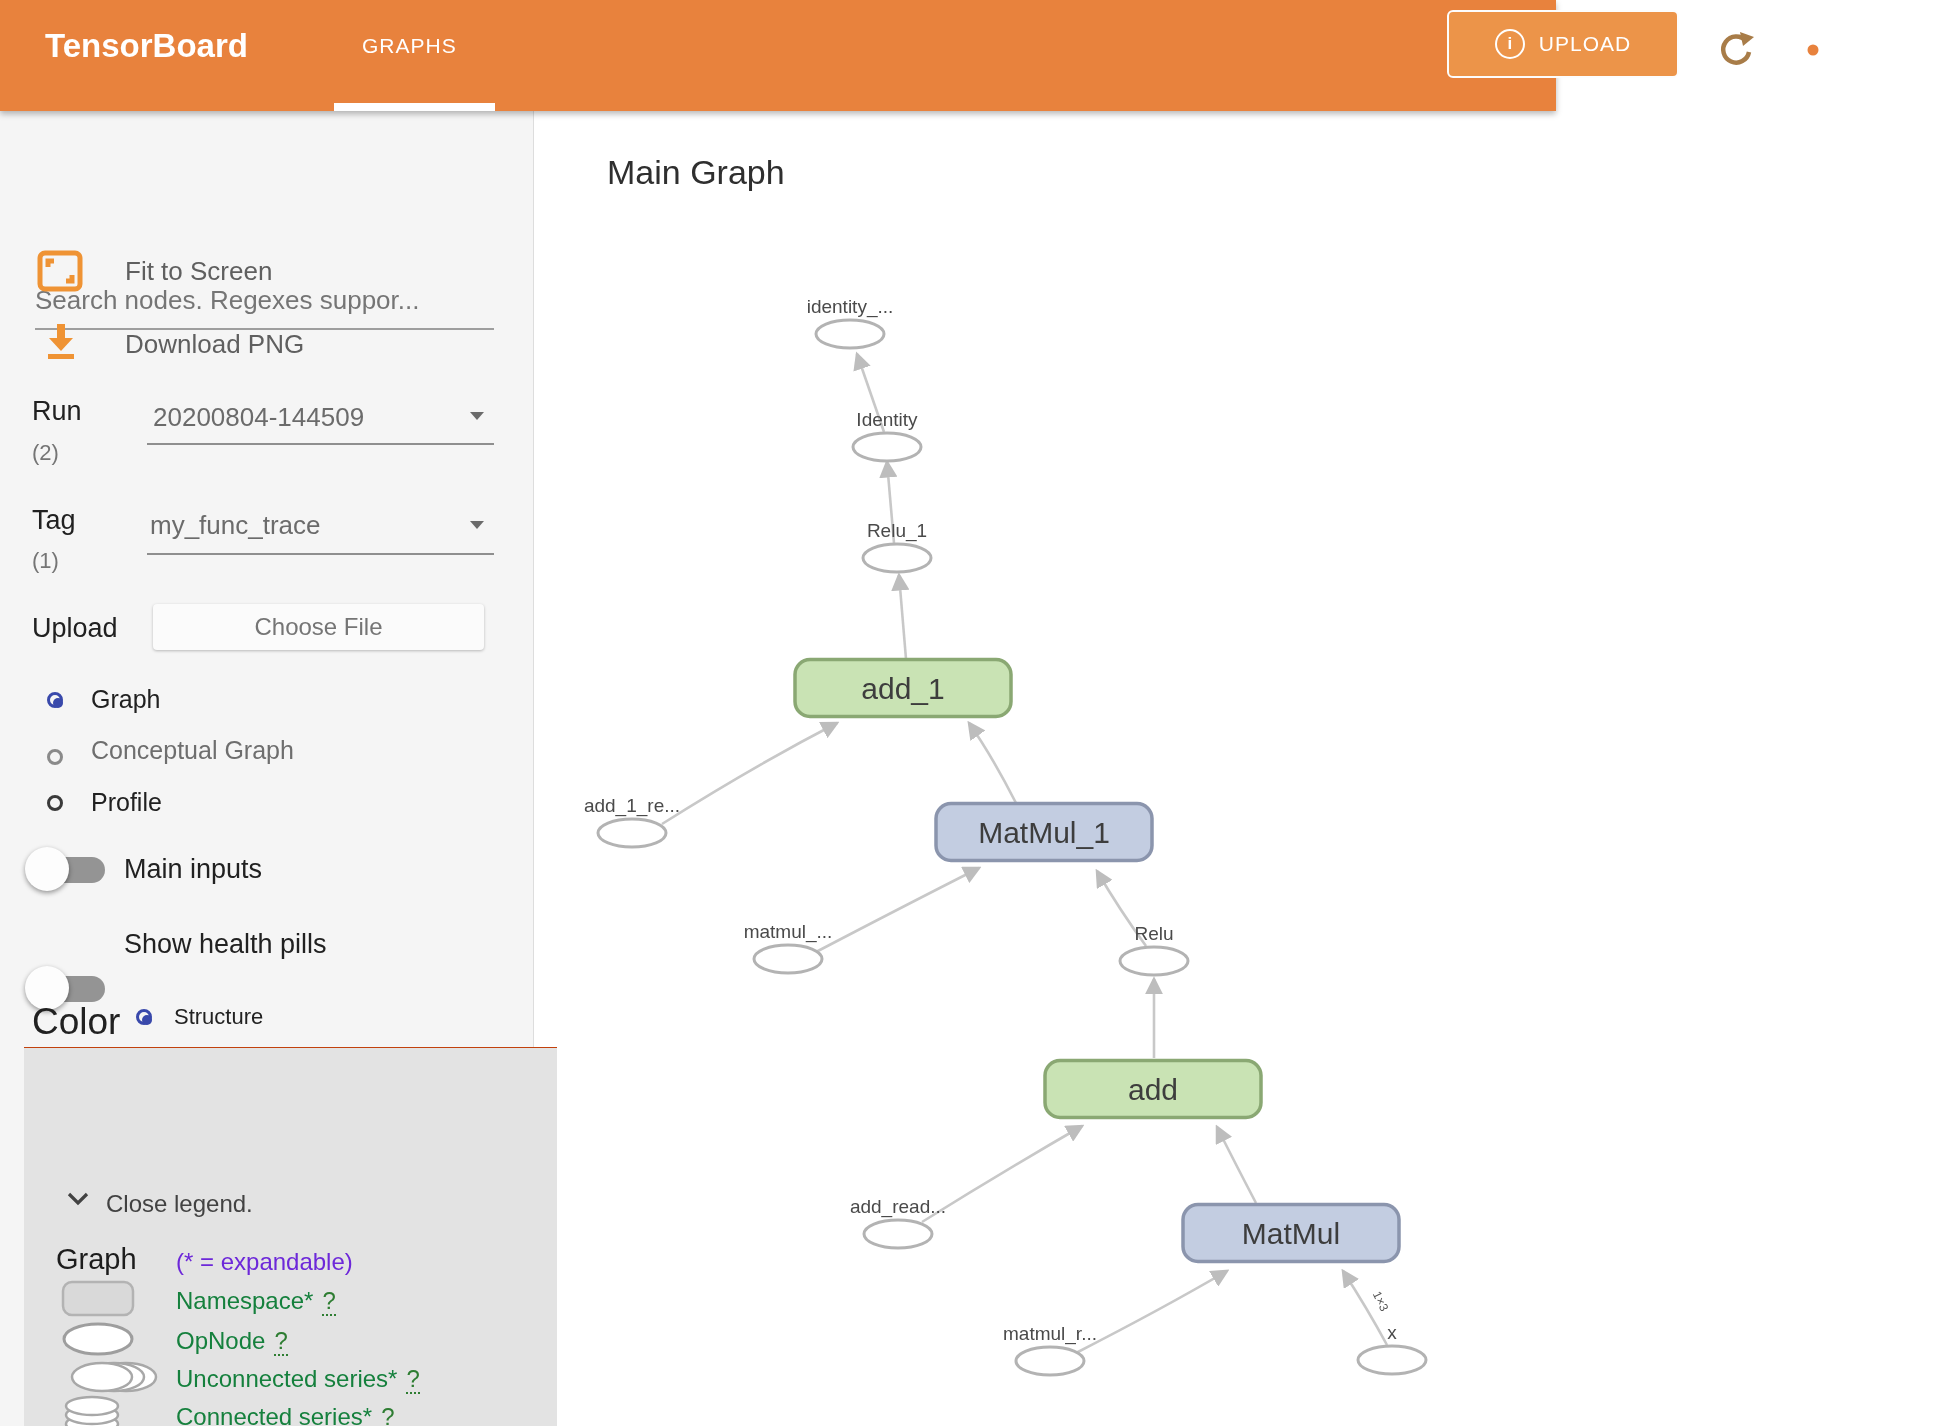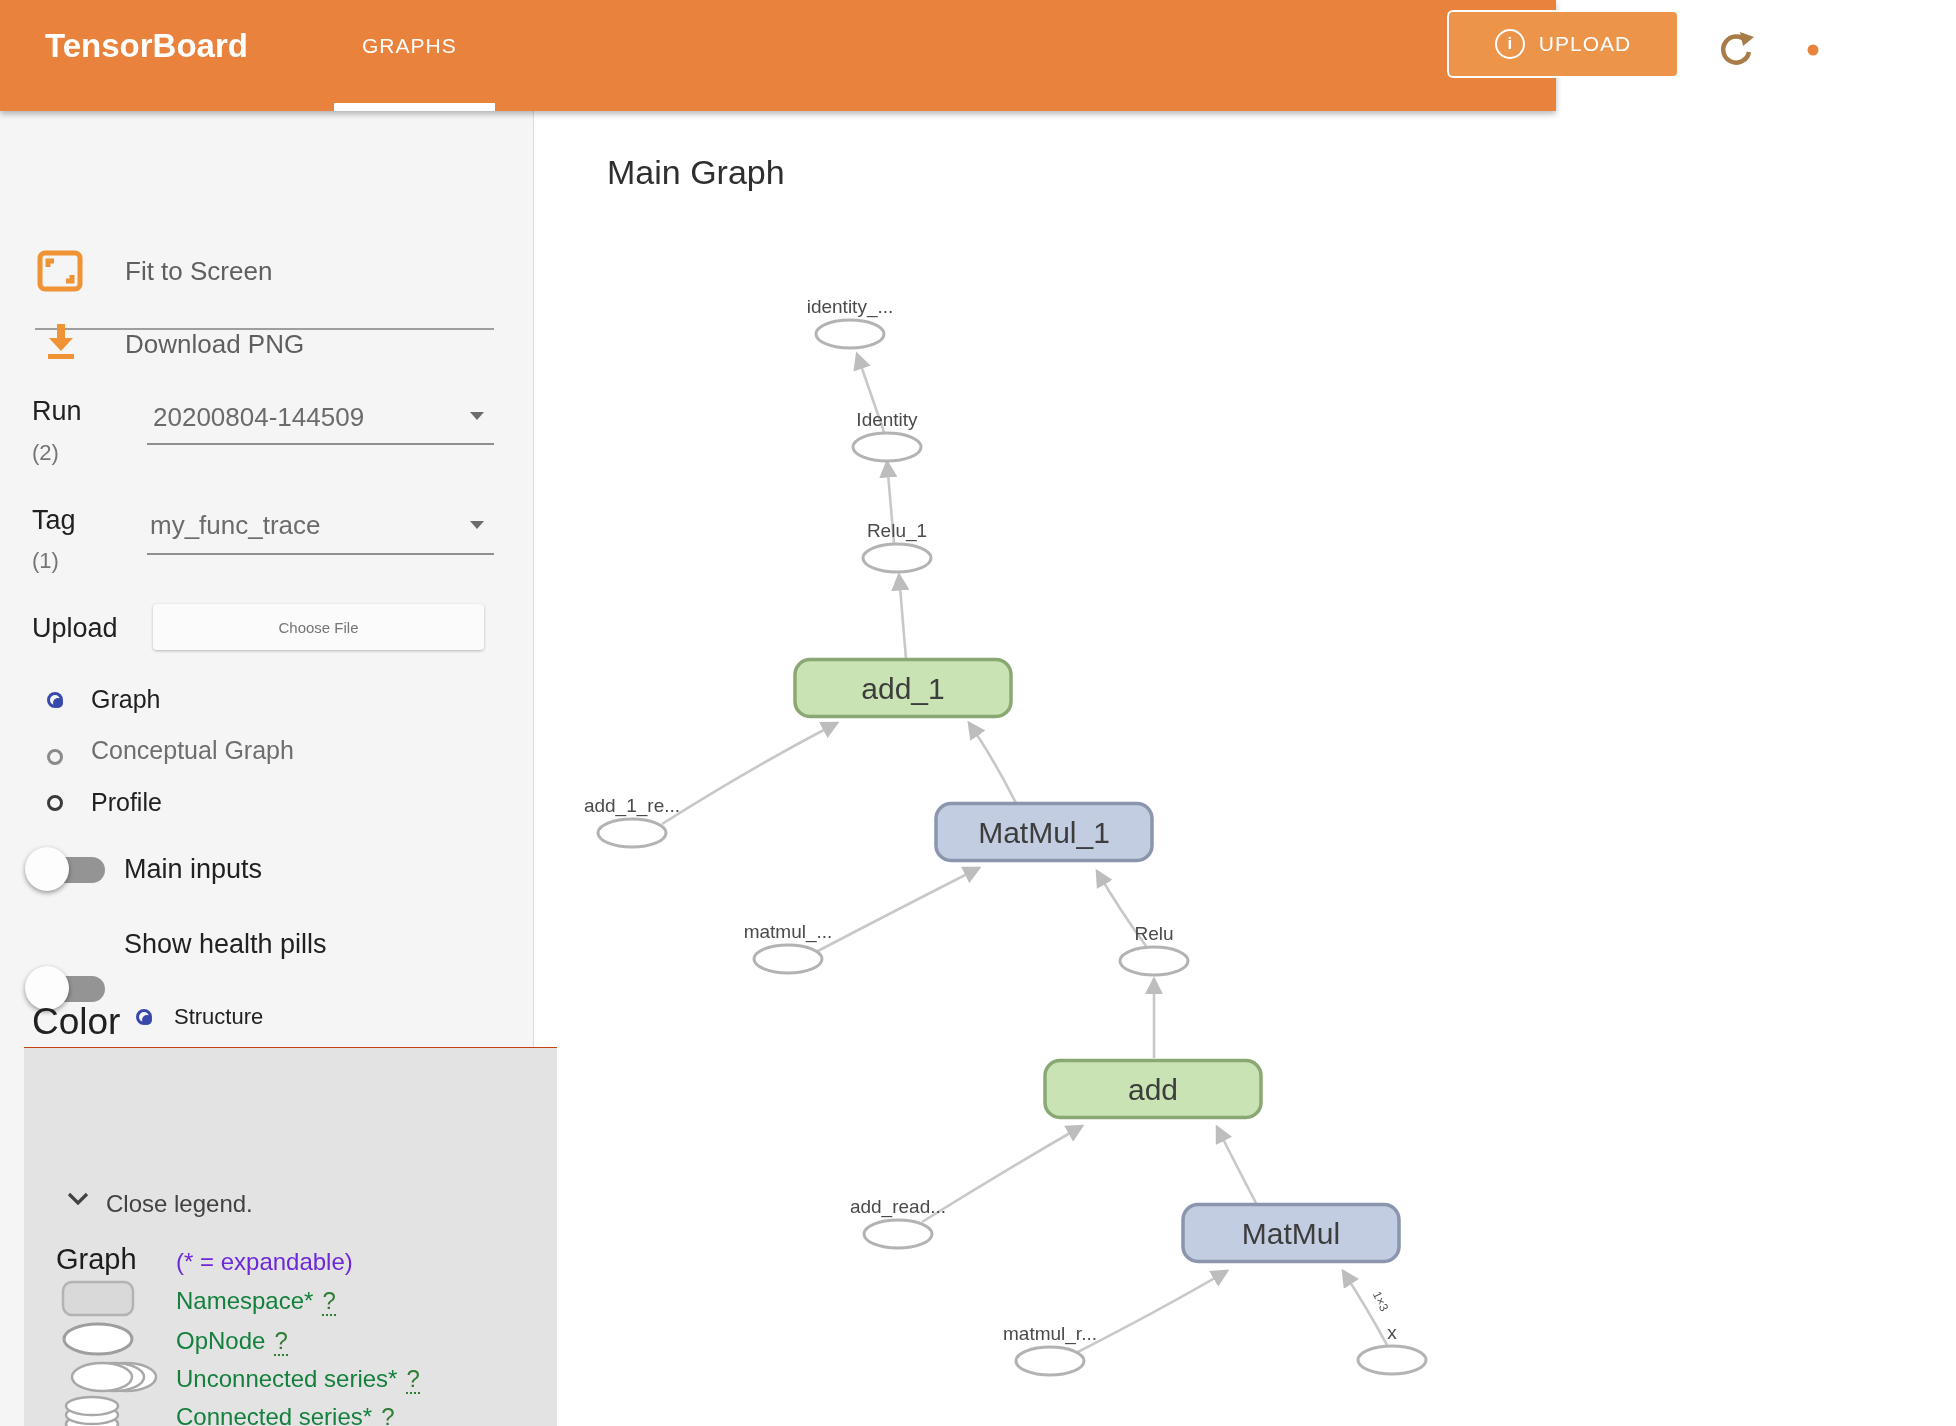--- a/index.html
+++ b/index.html
@@ -41,21 +41,21 @@
   .tool-label { font-size:26px; color:#5f5f5f; }
   .sec-label { font-size:27px; color:#212121; }
   .sec-count { font-size:22px; color:#757575; }
   .sel-value { font-size:26px; color:#6b6b6b; }
   .sel-line { height:1.5px; background:#8f8f8f; }
   .sel-caret { width:0; height:0; border-left:7px solid transparent;
                border-right:7px solid transparent; border-top:8px solid #6b6b6b; }
   .choose-btn { left:153px; top:604px; width:331px; height:46px; background:#fbfbfb;
                 border-radius:4px; box-shadow:0 1px 3px rgba(0,0,0,.25);
                 display:flex; align-items:center; justify-content:center;
-                font-size:15px; color:#757575; cursor:pointer; }
+                font-size:24px; color:#757575; cursor:pointer; }
   .radio { width:16px; height:16px; border-radius:50%; border:3.5px solid #8a8a8a;
            background:#f5f5f5; position:relative; flex:0 0 auto; }
   .radio.sel { border-color:#3949ab; }
   .radio.sel::after { content:""; position:absolute; left:3px; top:3px; width:10px; height:10px;
                       border-radius:50%; background:#3949ab; }
   .radio.dark { border-color:#3a3a3a; }
   .radio-row { display:flex; align-items:center; gap:28px; cursor:pointer; }
   .radio-label { font-size:25px; color:#212121; }
   .toggle { width:110px; height:44px; position:relative; cursor:pointer; }
   .toggle .track { position:absolute; left:8px; top:10px; width:72px; height:26px;
@@ -129,20 +129,21 @@
 
     <div class="hdr-icon" style="left:1872px;">
       <div class="help-circle">
           <span>?</span>
         </div>
     </div>
   </div>
 
   <div class="sidebar">
 
+    <div class="abs search-ph" style="position:absolute;">Search nodes. Regexes suppor...</div>
     <div class="abs search-line" style="position:absolute;"></div>
 
     <div class="abs" style="left:37px; top:139px;">
       <svg width="46" height="42" viewBox="0 0 46 42">
         <rect x="3" y="3" width="40" height="36" rx="5" fill="none" stroke="#ef9334" stroke-width="5"></rect>
         <path d="M11,17 L11,11 L17,11" fill="none" stroke="#ef9334" stroke-width="5"></path>
         <path d="M35,25 L35,31 L29,31" fill="none" stroke="#ef9334" stroke-width="5"></path>
       </svg>
     </div>
     <div class="abs tool-label" style="left:125px; top:145px;">Fit to Screen</div>

